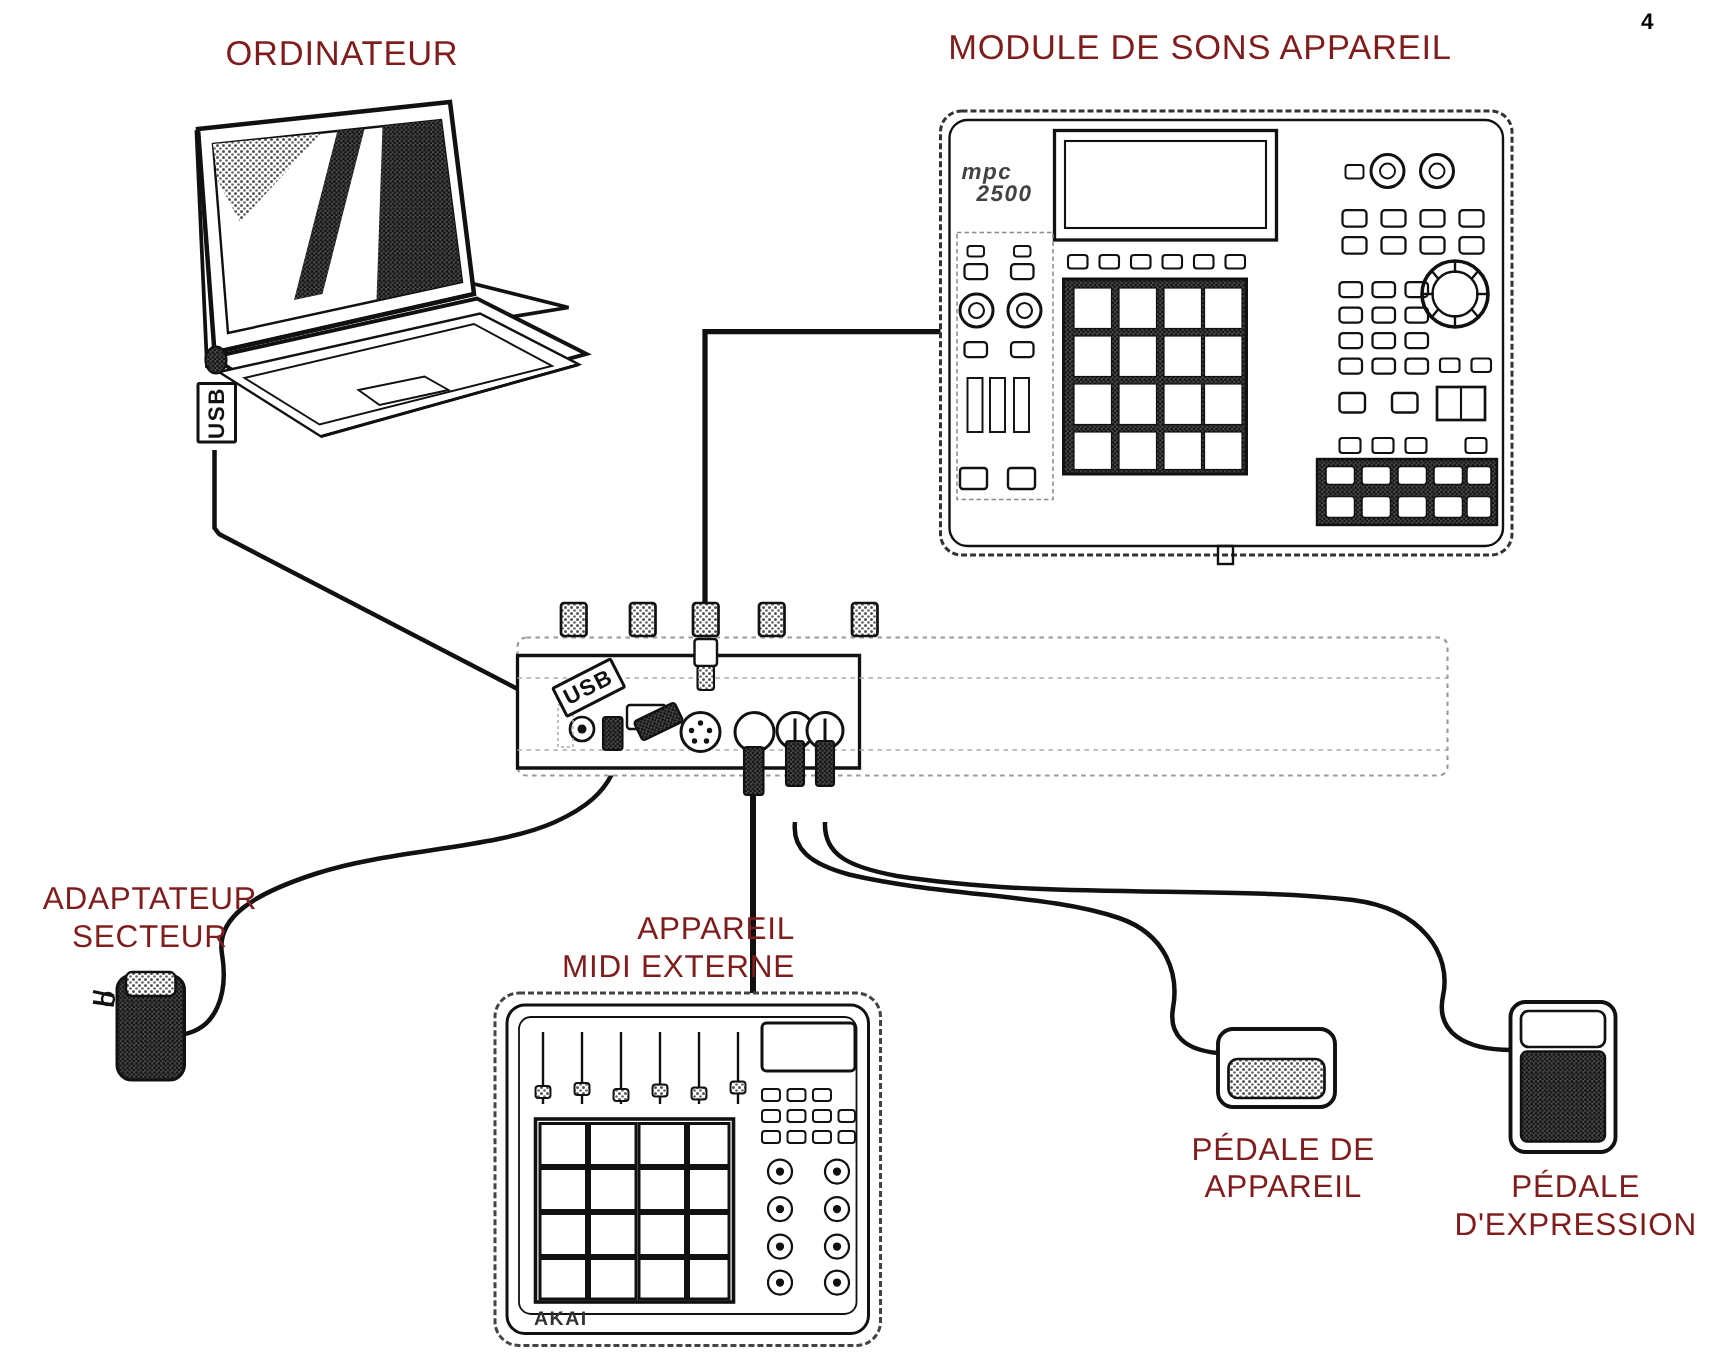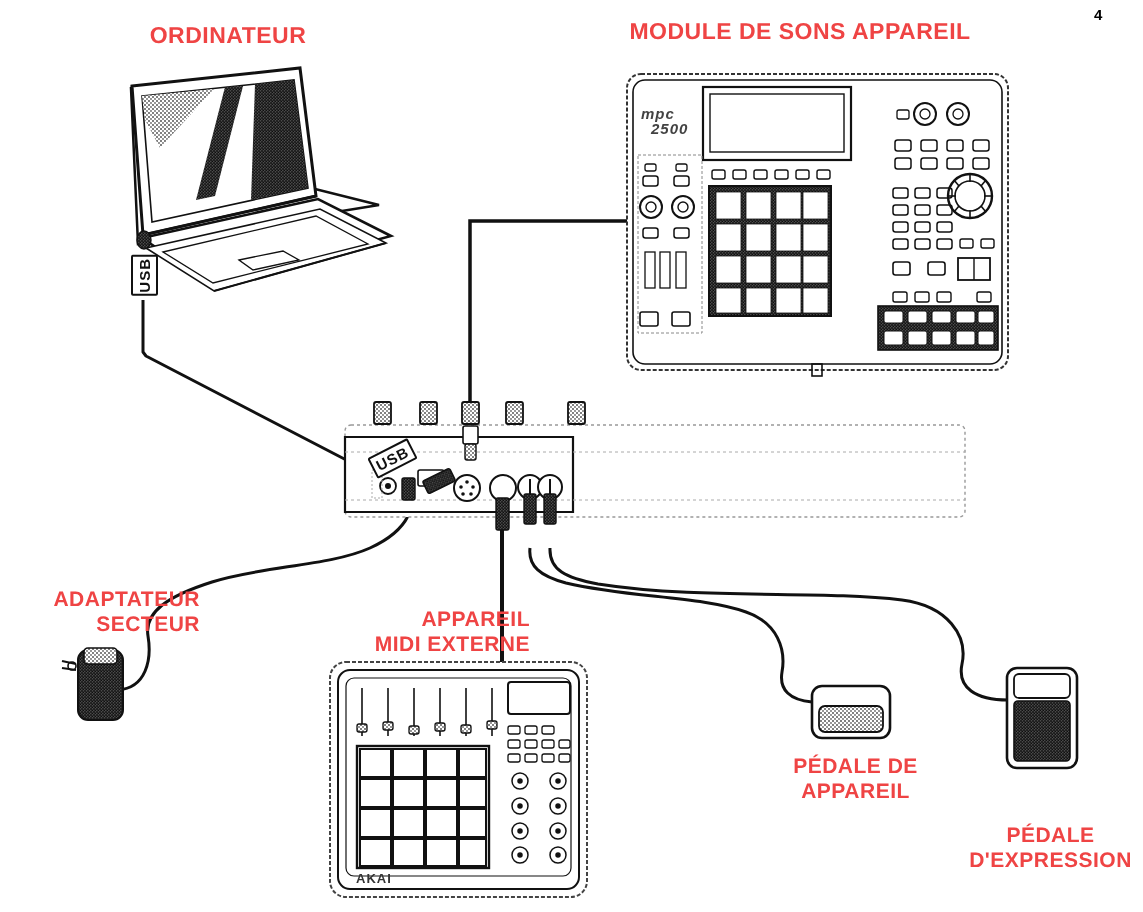--- a/index.html
+++ b/index.html
@@ -25,24 +25,24 @@
     position: absolute;
     left: 0; top: 0;
     width: 1143px;
     height: 912px;
     display: block;
   }
   .caption {
     position: absolute;
     text-align: center;
     letter-spacing: 0.5px;
-    color: #ef4444;
+    color: #7f1d1d;
     line-height: 1.18;
     white-space: pre-line;
-    font-weight: 700;
+    font-weight: 400;
     text-rendering: geometricPrecision;
   }
   .cap-lg { font-size: 23px; }
   .cap-md { font-size: 21px; }
   .page-num {
     position: absolute;
     font-size: 15px;
     font-weight: bold;
     color: #000;
   }
@@ -424,30 +424,30 @@
     <rect x="1007" y="668" width="70" height="100" rx="10" ry="10" fill="#ffffff" stroke="#111" stroke-width="2.6"></rect>
     <rect x="1014" y="674" width="56" height="24" rx="5" fill="#ffffff" stroke="#111" stroke-width="1.8"></rect>
     <rect x="1014" y="701" width="56" height="60" rx="4" fill="url(#stippleDark)" stroke="#111" stroke-width="1.6"></rect>
   </g>
 </svg>
 
 <div class="caption cap-lg" id="cap-computer" style="left:88px; top:22px; width:280px;">ORDINATEUR</div>
 
 <div class="caption cap-lg" id="cap-sound-module" style="left:580px; top:18px; width:440px;">MODULE DE SONS APPAREIL</div>
 
-<div class="caption cap-md" id="cap-power-adapter" style="left:0px; top:588px; width:200px;text-align:right;">ADAPTATEUR
+<div class="caption cap-md" id="cap-power-adapter" style="left:0px; top:588px; width:200px;">ADAPTATEUR
 SECTEUR</div>
 
 <div class="caption cap-md" id="cap-midi-device" style="left:330px; top:608px; width:200px; text-align:right;">APPAREIL
 MIDI EXTERNE</div>
 
 <div class="caption cap-md" id="cap-sustain-pedal" style="left:768px; top:755px; width:175px;">PÉDALE DE
 APPAREIL</div>
 
-<div class="caption cap-md" id="cap-expression-pedal" style="left:958px; top:824px; width:185px;">PÉDALE
+<div class="caption cap-md" id="cap-expression-pedal" style="left:958px; top:780px; width:185px;">PÉDALE
 D'EXPRESSION</div>
 
 <div class="usb-tag" id="usb-tag-computer">USB</div>
 
 <div class="usb-tag" id="usb-tag-controller">USB</div>
 
 <div class="page-num" style="left:1094px; top:6px;">4</div>
 
 </div>
 

